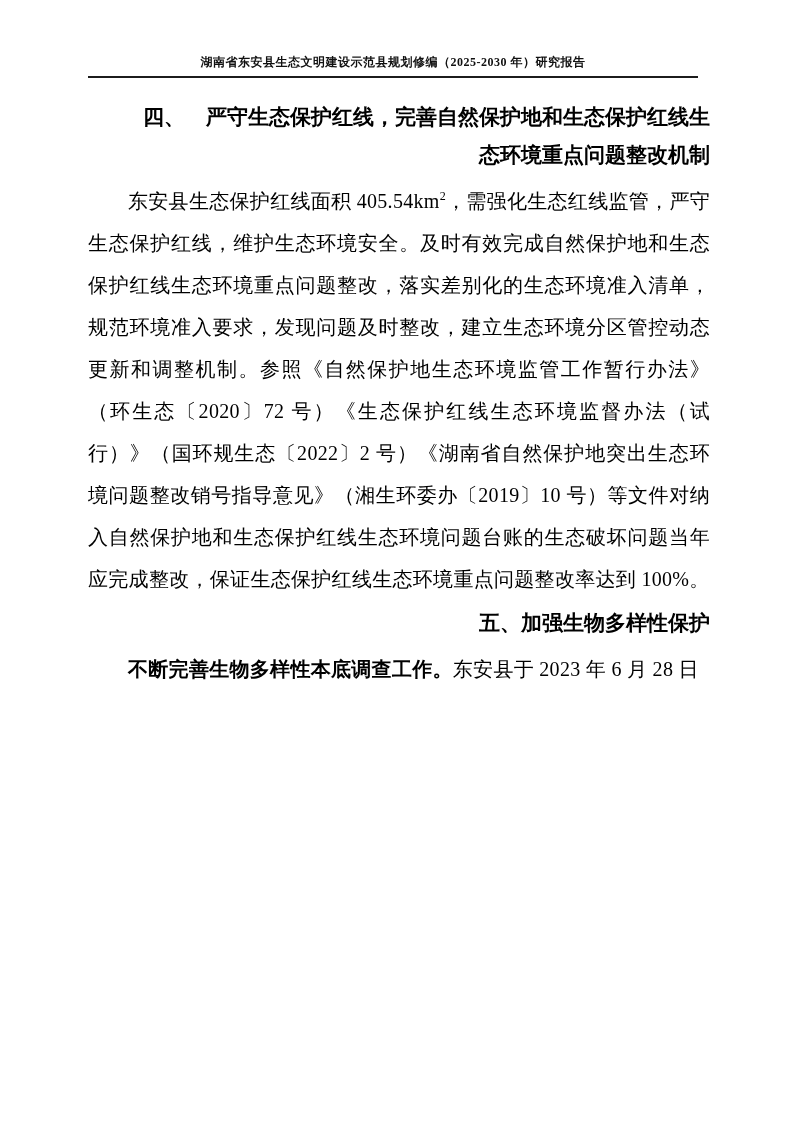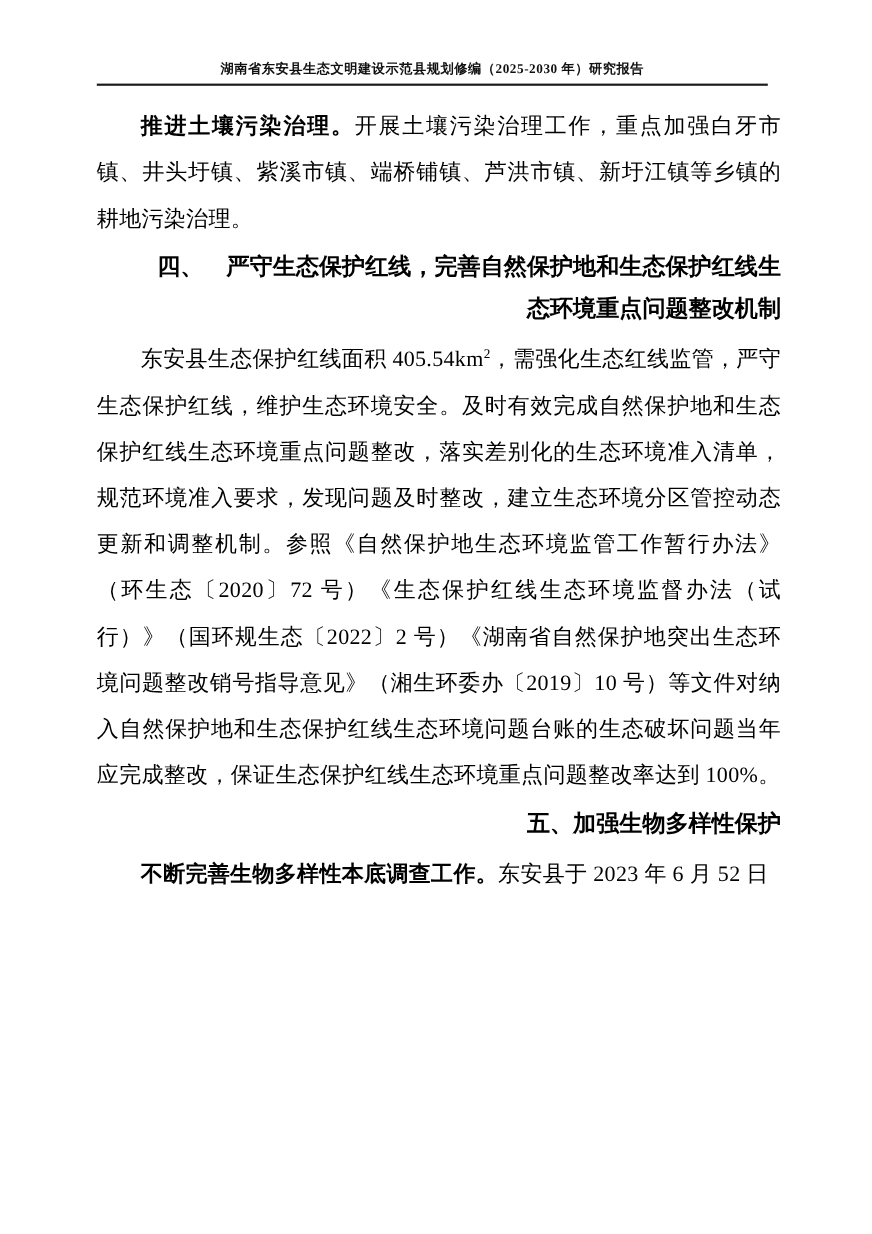--- a/index.html
+++ b/index.html
@@ -71,21 +71,20 @@
     color: #c2410c;
   }
 </style>
 </head>
 <body>
 
 <div class="page">
   <div class="header">湖南省东安县生态文明建设示范县规划修编（2025-2030 年）研究报告</div>
 
   <div class="content">
-      <p class="para"><span class="bold-run">推进土壤污染治理。</span><span class="text-run">开展土壤污染治理工作，重点加强白牙市镇、井头圩镇、紫溪市镇、端桥铺镇、芦洪市镇、新圩江镇等乡镇的耕地污染治理。</span></p>
       <div class="heading">四、　严守生态保护红线，完善自然保护地和生态保护红线生态环境重点问题整改机制</div>
       <p class="para"><span class="text-run">东安县生态保护红线面积 405.54km</span><sup class="text-run">2</sup><span class="text-run">，需强化生态红线监管，严守生态保护红线，维护生态环境安全。及时有效完成自然保护地和生态保护红线生态环境重点问题整改，落实差别化的生态环境准入清单，规范环境准入要求，发现问题及时整改，建立生态环境分区管控动态更新和调整机制。参照《自然保护地生态环境监管工作暂行办法》（环生态〔2020〕72 号）《生态保护红线生态环境监督办法（试行）》（国环规生态〔2022〕2 号）《湖南省自然保护地突出生态环境问题整改销号指导意见》（湘生环委办〔2019〕10 号）等文件对纳入自然保护地和生态保护红线生态环境问题台账的生态破坏问题当年应完成整改，保证生态保护红线生态环境重点问题整改率达到 100%。</span></p>
       <div class="heading">五、加强生物多样性保护</div>
-      <p class="para"><span class="bold-run">不断完善生物多样性本底调查工作。</span><span class="text-run">东安县于 2023 年 6 月 52 日</span></p>
+      <p class="para"><span class="bold-run">不断完善生物多样性本底调查工作。</span><span class="text-run">东安县于 2023 年 6 月 28 日</span></p>
     </div>
 
   <div class="page-num">43</div>
 </div>
 
 </body></html>

